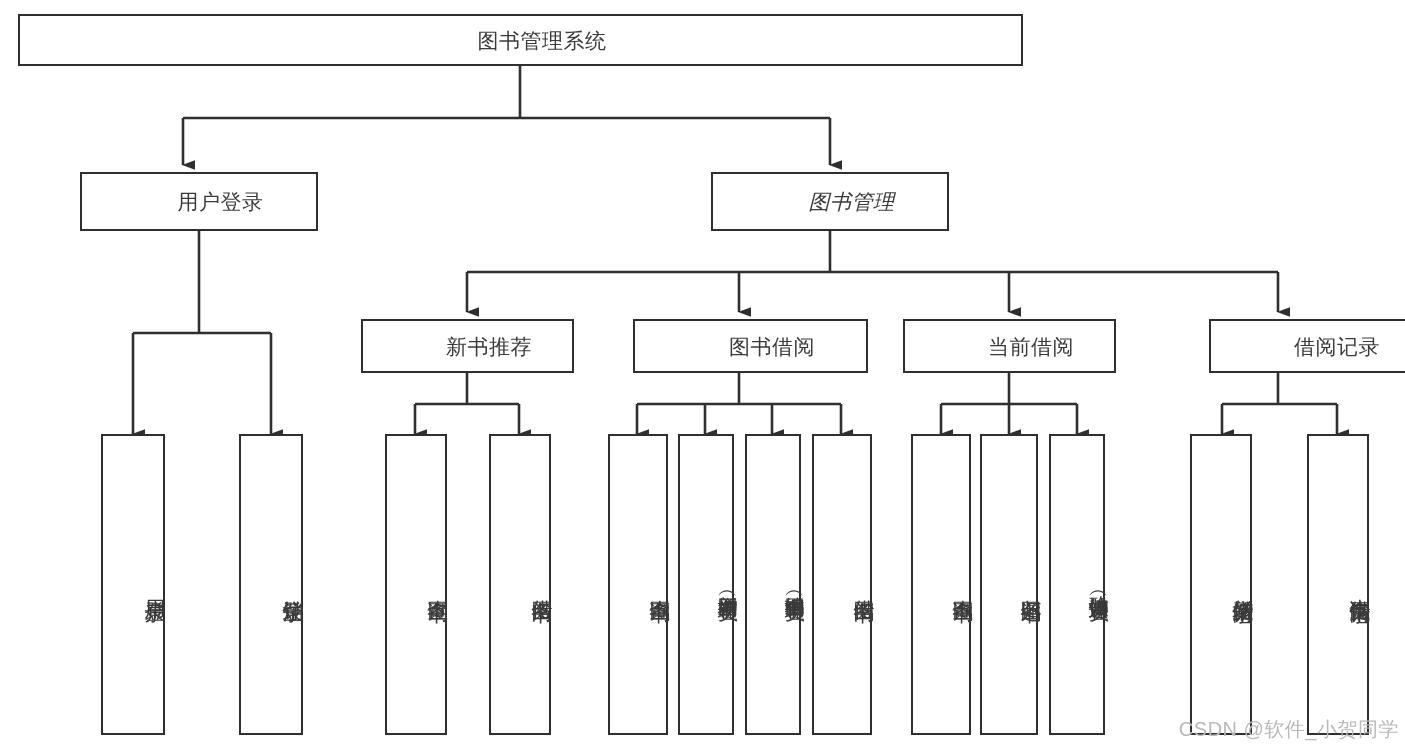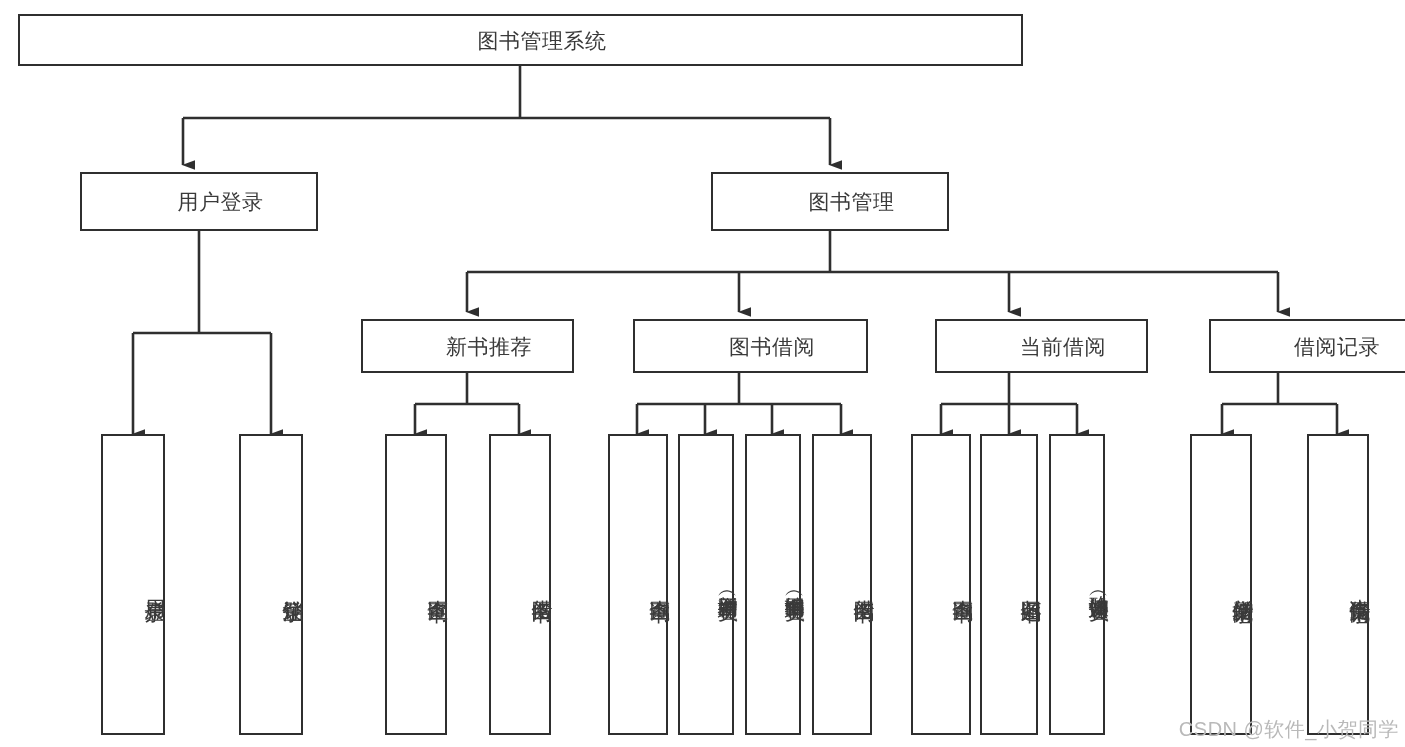--- a/index.html
+++ b/index.html
@@ -69,25 +69,25 @@
       <path d="M1278,373 L1278,404"></path>
       <path d="M1222,404 L1337,404"></path>
       <path d="M1222,404 L1222,434" marker-end="url(#arw)"></path>
       <path d="M1337,404 L1337,434" marker-end="url(#arw)"></path>
     </g>
   </svg>
 
   <div class="node horiz" style="left:18px;top:14px;width:1005px;height:52px;">图书管理系统</div>
 
   <div class="node horiz" style="left:80px;top:172px;width:238px;height:59px;">用户登录</div>
-  <div class="node horiz" style="left:711px;top:172px;width:238px;height:59px;">图书管理</div>
+  <div class="node horiz" style="left:711px;top:172px;width:238px;height:59px;font-style:italic;">图书管理</div>
 
   <div class="node horiz" style="left:361px;top:319px;width:213px;height:54px;text-align:right;">新书推荐</div>
   <div class="node horiz" style="left:633px;top:319px;width:235px;height:54px;">图书借阅</div>
-  <div class="node horiz" style="left:935px;top:319px;width:213px;height:54px;">当前借阅</div>
+  <div class="node horiz" style="left:903px;top:319px;width:213px;height:54px;">当前借阅</div>
   <div class="node horiz" style="left:1172px;top:319px;width:213px;height:54px;margin-left:37px;">借阅记录</div>
 
   <div class="node vert" style="left:101px;top:434px;width:64px;height:301px;">用户登录</div>
   <div class="node vert" style="left:239px;top:434px;width:64px;height:301px;">注销登录</div>
 
   <div class="node vert" style="left:385px;top:434px;width:62px;height:301px;">查询图书</div>
   <div class="node vert" style="left:489px;top:434px;width:62px;height:301px;">借阅图书</div>
 
   <div class="node vert" style="left:608px;top:434px;width:60px;height:301px;">查询图书</div>
   <div class="node vert tall" style="left:678px;top:434px;width:56px;height:301px;">新增图书（管理员）</div>

